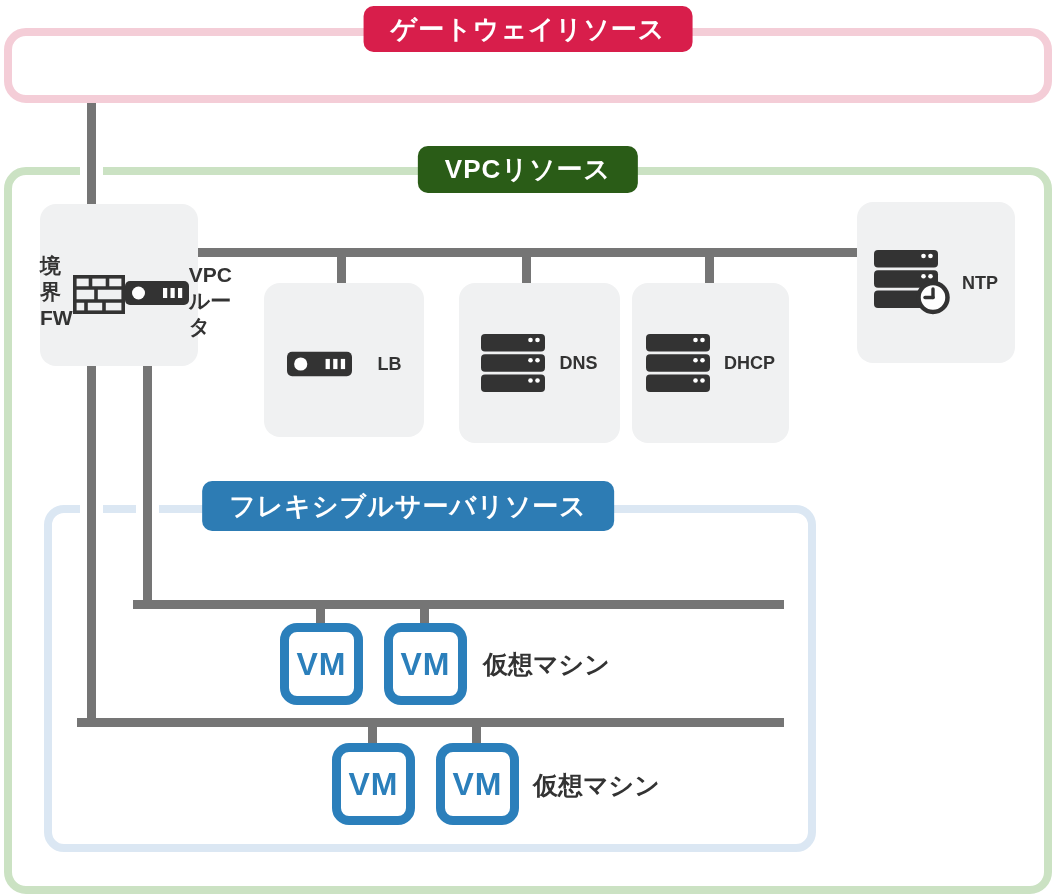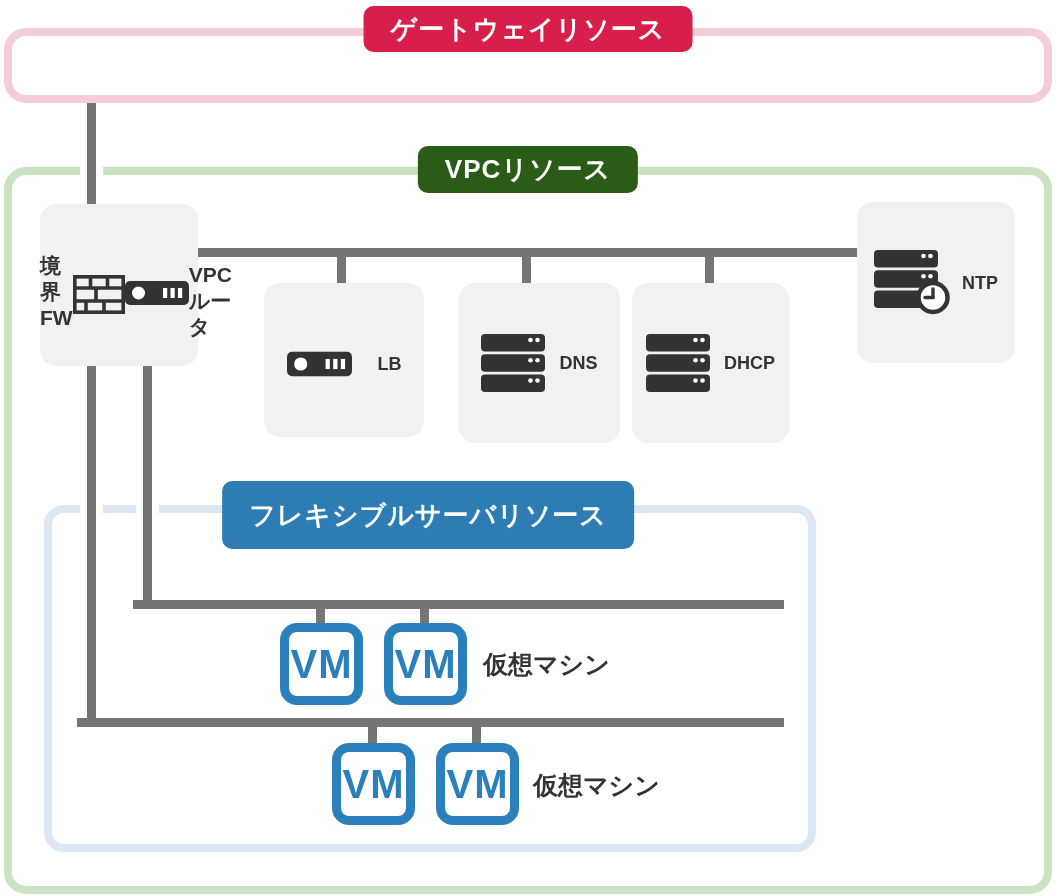--- a/index.html
+++ b/index.html
@@ -14,21 +14,21 @@
   #vpc-box{left:4px;top:167px;width:1048px;height:727px;border:8px solid var(--vpc_border);}
   #flex-box{left:44px;top:505px;width:772px;height:347px;border:8px solid var(--flex_border);border-radius:20px;background:transparent;}
   
   .badge{
     position:absolute;display:flex;align-items:center;justify-content:center;
     color:#fff;font-weight:bold;font-size:26px;border-radius:10px;
     padding:0 27px;white-space:nowrap;letter-spacing:1px;
   }
   #gateway-badge{top:6px;left:528px;transform:translateX(-50%);height:46px;background:var(--gateway_badge);}
   #vpc-badge{top:146px;left:528px;transform:translateX(-50%);height:47px;background:var(--vpc_badge);}
-  #flex-badge{top:481px;left:428px;transform:translateX(-50%);height:68px;background:var(--flex_badge);}
+  #flex-badge{top:481px;left:408px;transform:translateX(-50%);height:50px;background:var(--flex_badge);}
   
   .hline{position:absolute;height:9px;background:var(--line_gray);}
   .vline{position:absolute;width:9px;background:var(--line_gray);}
   .cased{border-left:7px solid #fff;border-right:7px solid #fff;}
   
   .node{
     position:absolute;background:var(--node_bg);border-radius:16px;
     display:flex;flex-direction:row;align-items:center;
     font-weight:bold;color:var(--text_dark);
   }
@@ -40,21 +40,21 @@
   #fw-node .fw-bottom{margin-top:18px;}
   #lb-node{left:264px;top:283px;width:160px;height:154px;justify-content:center;gap:26px;padding-top:8px;box-sizing:border-box;}
   #dns-node{left:447px;top:283px;width:161px;height:160px;justify-content:center;gap:14px;box-sizing:border-box;margin-left:12px;}
   #dhcp-node{left:632px;top:283px;width:157px;height:160px;justify-content:center;gap:14px;box-sizing:border-box;}
   #ntp-node{left:857px;top:202px;width:158px;height:161px;justify-content:center;gap:10px;box-sizing:border-box;}
   
   .vm{
     position:absolute;width:83px;height:82px;box-sizing:border-box;background:#fff;
     border:9px solid var(--vm_blue);border-radius:17px;color:var(--vm_blue);
     display:flex;align-items:center;justify-content:center;
-    font-weight:bold;font-size:40px;letter-spacing:1px;
+    font-weight:bold;font-size:32px;letter-spacing:1px;
   }
   .flow-label{position:absolute;font-weight:bold;font-size:25px;color:var(--text_dark);white-space:nowrap;}
   #private-segment-label{left:400px;top:554px;width:378px;text-align:right;}
   #vm-row1-label{left:483px;top:648px;}
   #vm-row2-label{left:533px;top:769px;}
   svg{display:block;}
 </style>
 </head>
 <body>
 

